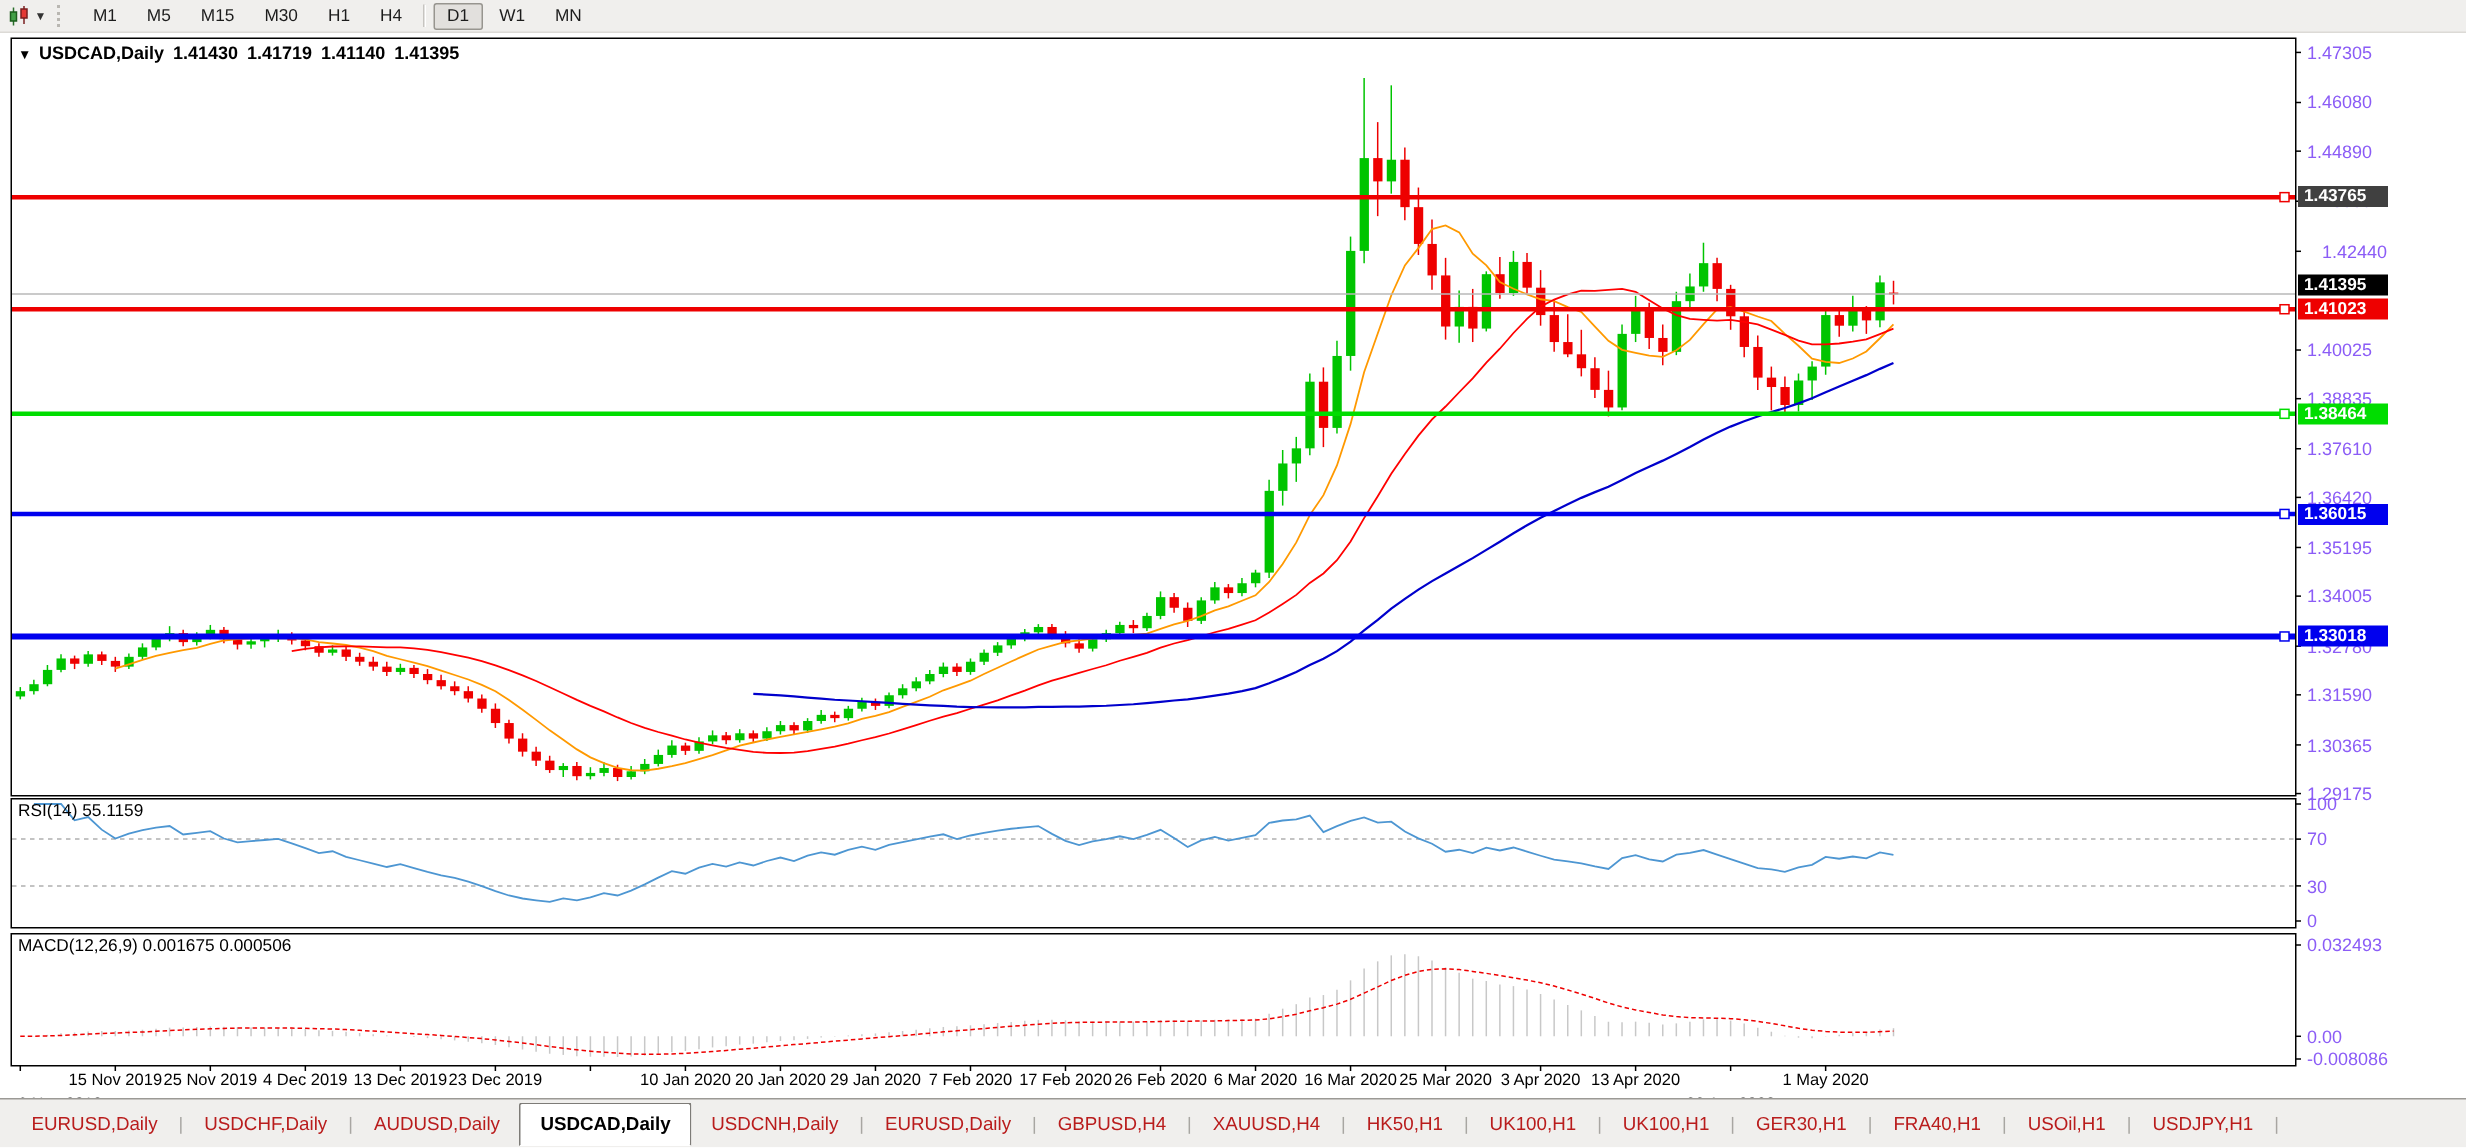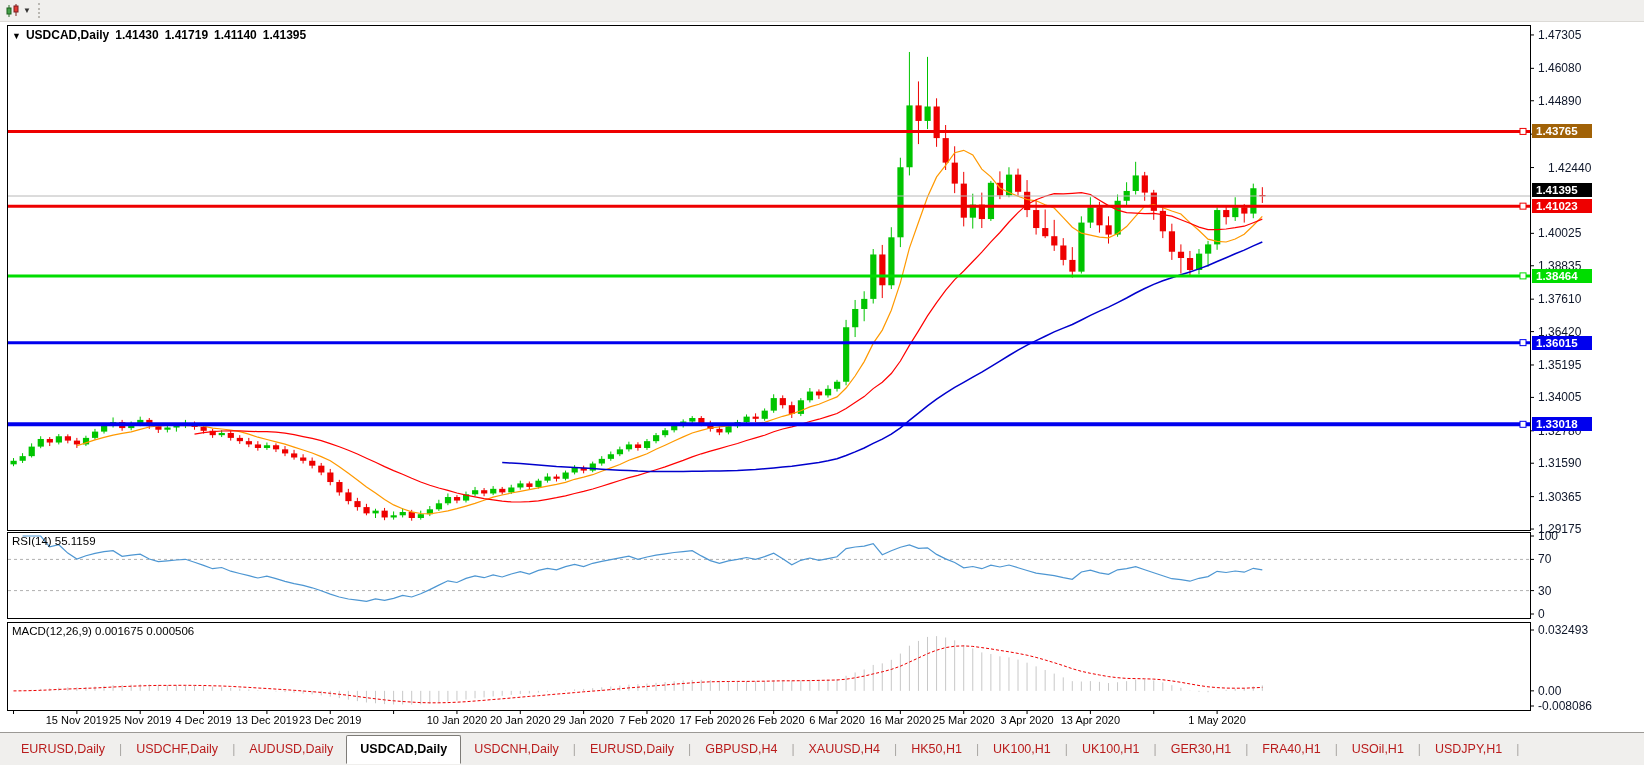--- a/index.html
+++ b/index.html
@@ -14,21 +14,21 @@
   .tf-btn{font-size:11.5px;color:#1c1c1c;padding:2px 8px;margin:0 1px;border:1px solid transparent;border-radius:2px;}
   .tf-btn.active{background:#e2e0dd;border:1px solid #97958f;}
   .vsep{width:1px;height:15px;background:#c6c4c0;border-right:1px solid #fff;margin:0 4px;}
   
   .chart-window{position:absolute;left:0;top:22px;width:1644px;height:710px;background:#fff;}
   .chart-window svg{position:absolute;left:0;top:0;}
   .chart-title{position:absolute;left:12px;top:6px;font-size:12px;font-weight:700;color:#000;white-space:nowrap;}
   .chart-title .tri{font-size:9px;margin-right:5px;}
   .chart-title span{margin-right:6px;}
   .ind-label{position:absolute;left:12px;font-size:11.5px;color:#000;white-space:nowrap;}
-  .axis-label{position:absolute;left:1538px;font-size:12px;color:#0f172a;white-space:nowrap;}
+  .axis-label{position:absolute;left:1538px;font-size:12px;color:#8b5cf6;white-space:nowrap;}
   .price-tag{position:absolute;left:1532px;min-width:52px;height:14px;line-height:14px;
              font-size:11.5px;font-weight:700;color:#fff;padding:0 4px;white-space:nowrap;}
   .date-label{position:absolute;top:692px;width:76px;text-align:center;font-size:11px;color:#000;white-space:nowrap;}
   .win-frame{position:absolute;left:2px;top:23px;width:1px;height:706px;background:#b9b7b2;}
   
   .tabbar{position:absolute;left:0;bottom:0;width:1644px;height:33px;background:#f0efed;
           border-top:1px solid #9b9995;display:flex;align-items:center;box-sizing:border-box;padding-left:8px;}
   .tab{font-size:12.5px;color:#b91c1c;padding:5px 13px;white-space:nowrap;}
   .tab.active{background:#fff;font-weight:700;color:#000;border:1px solid #7d7b77;border-bottom:1px solid #fff;
               border-radius:2px 2px 0 0;padding:6px 13px 7px;}
@@ -43,20 +43,32 @@
     <div class="tool-icon">
       <svg width="14" height="14" viewBox="0 0 14 14">
         <line x1="3" y1="1" x2="3" y2="13" stroke="#2a6e2a" stroke-width="1"></line>
         <rect x="1" y="4" width="4" height="6" fill="#43a047" stroke="#1d5e1d"></rect>
         <line x1="10" y1="0" x2="10" y2="12" stroke="#7a1f1f" stroke-width="1"></line>
         <rect x="8" y="2" width="4" height="6" fill="#e53935" stroke="#7a1f1f"></rect>
       </svg>
     </div>
     <div class="caret">▼</div>
     <div class="grip"></div>
+    <div id="tf-buttons" style="display:flex;align-items:center;">
+        <div class="tf-btn">M1</div>
+        <div class="tf-btn">M5</div>
+        <div class="tf-btn">M15</div>
+        <div class="tf-btn">M30</div>
+        <div class="tf-btn">H1</div>
+        <div class="tf-btn">H4</div>
+        <div class="vsep"></div>
+        <div class="tf-btn active">D1</div>
+        <div class="tf-btn">W1</div>
+        <div class="tf-btn">MN</div>
+      </div>
   </div>
 
   <div class="win-frame"></div>
 
   <div class="chart-window" id="chart-window">
     <svg id="csvg" width="1644" height="710">
         <rect x="7.5" y="3.5" width="1523" height="505" fill="none" stroke="#000" stroke-width="1"></rect>
         <rect x="7.5" y="510.5" width="1523" height="86" fill="none" stroke="#000" stroke-width="1"></rect>
         <rect x="7.5" y="600.5" width="1523" height="88" fill="none" stroke="#000" stroke-width="1"></rect>
         <line x1="1530" y1="12.947382622773702" x2="1534" y2="12.947382622773702" stroke="#000"></line>
@@ -550,21 +562,21 @@
       <div class="axis-label" style="left: 1538px; top: 204.35px;">1.40025</div>
       <div class="axis-label" style="left: 1538px; top: 236.781px;">1.38835</div>
       <div class="axis-label" style="left: 1538px; top: 270.166px;">1.37610</div>
       <div class="axis-label" style="left: 1538px; top: 302.597px;">1.36420</div>
       <div class="axis-label" style="left: 1538px; top: 335.982px;">1.35195</div>
       <div class="axis-label" style="left: 1538px; top: 368.414px;">1.34005</div>
       <div class="axis-label" style="left: 1538px; top: 401.799px;">1.32780</div>
       <div class="axis-label" style="left: 1538px; top: 434.23px;">1.31590</div>
       <div class="axis-label" style="left: 1538px; top: 467.615px;">1.30365</div>
       <div class="axis-label" style="left: 1538px; top: 500.046px;">1.29175</div>
-      <div class="price-tag" style="background: #a16207; top: 102.423px;">1.43765</div>
+      <div class="price-tag" style="background: #404040; top: 102.423px;">1.43765</div>
       <div class="price-tag" style="background: rgb(238, 0, 0); top: 177.151px;">1.41023</div>
       <div class="price-tag" style="background: rgb(0, 221, 0); top: 246.892px;">1.38464</div>
       <div class="price-tag" style="background: rgb(0, 0, 238); top: 313.635px;">1.36015</div>
       <div class="price-tag" style="background: rgb(0, 0, 238); top: 395.312px;">1.33018</div>
       <div class="price-tag" style="background: rgb(0, 0, 0); top: 161.013px;">1.41395</div>
       <div class="axis-label" style="left: 1538px; top: 507px;">100</div>
       <div class="axis-label" style="left: 1538px; top: 530.4px;">70</div>
       <div class="axis-label" style="left: 1538px; top: 561.6px;">30</div>
       <div class="axis-label" style="left: 1538px; top: 585px;">0</div>
       <div class="axis-label" style="left: 1538px; top: 601px;">0.032493</div>

